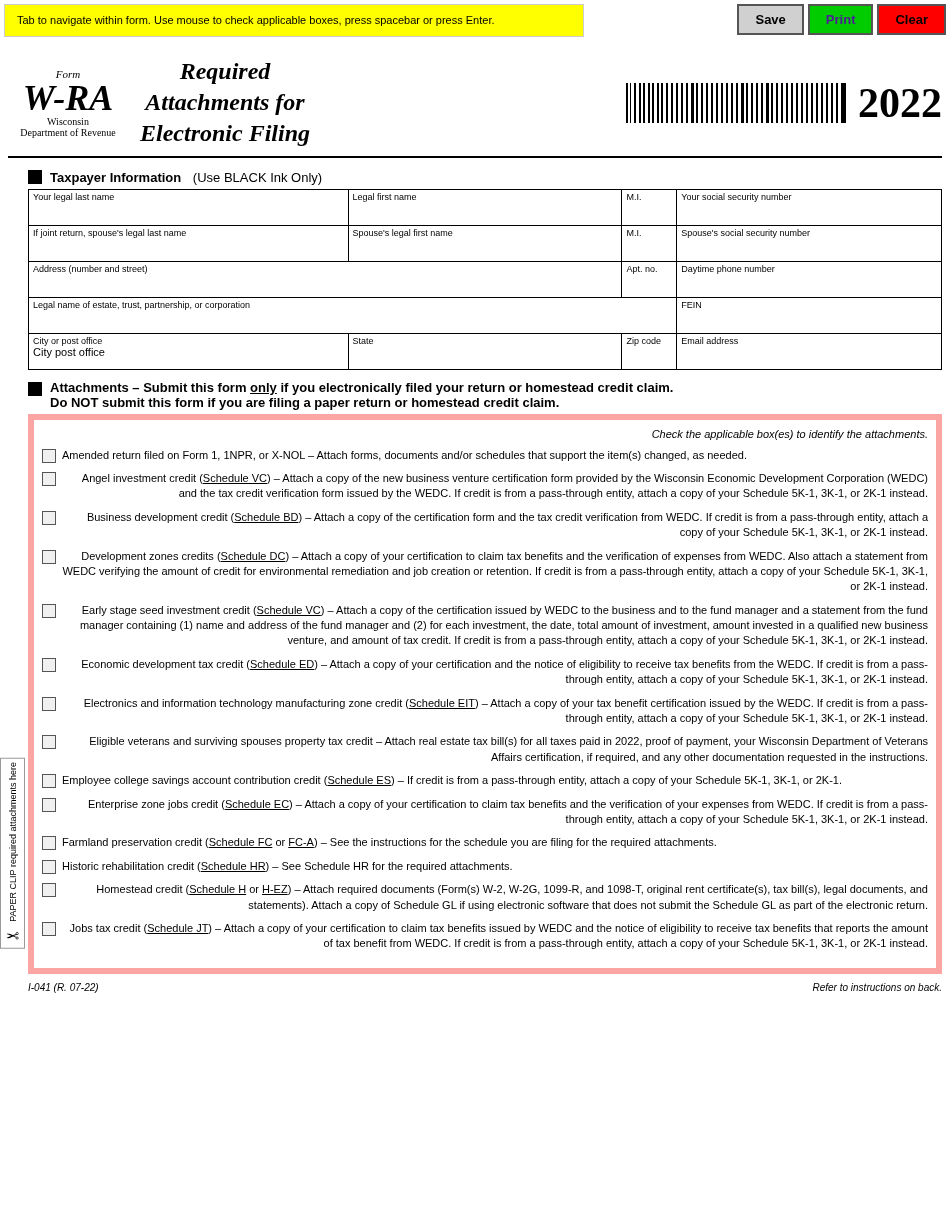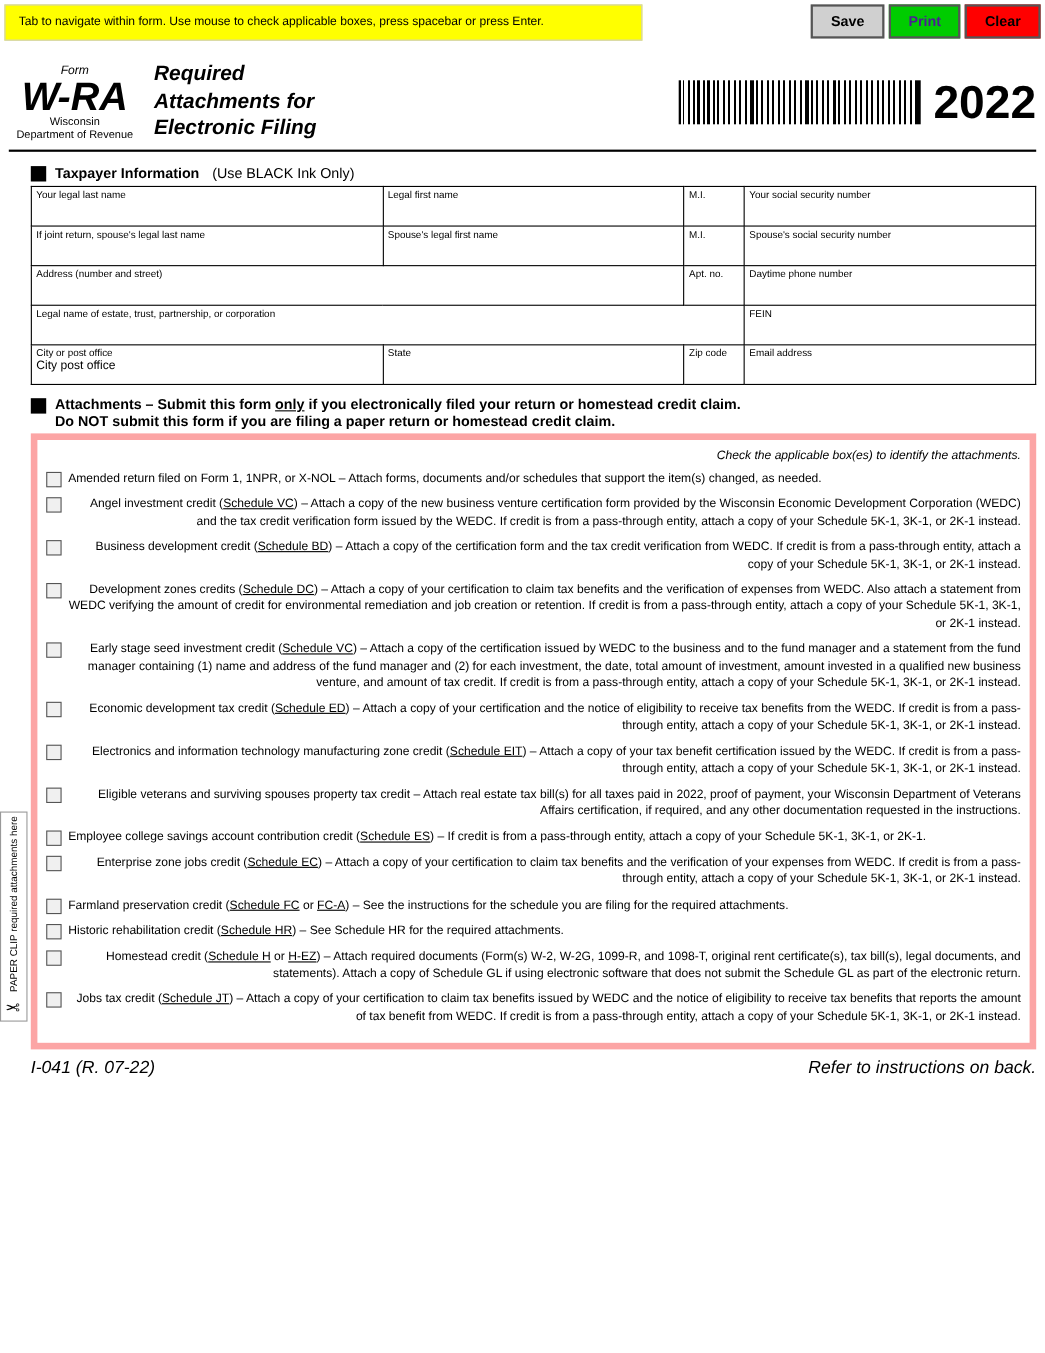--- a/index.html
+++ b/index.html
@@ -60,20 +60,21 @@
       color: #000;
     }
 
     
     .header-section {
       margin-top: 56px;
       display: flex;
       align-items: center;
       border-bottom: 2px solid #000;
       padding-bottom: 6px;
+      font-family: Liberation Serif, serif;
     }
 
     .form-logo {
       display: flex;
       flex-direction: column;
       align-items: center;
       margin-right: 12px;
       min-width: 120px;
     }
 
@@ -90,21 +91,22 @@
     }
 
     .form-dept {
       font-size: 10px;
       text-align: center;
     }
 
     .form-title {
       font-style: italic;
       font-weight: bold;
-      font-size: 19px;
+      font-size: 24px;
+      text-align: center;
       margin-right: 12px;
       line-height: 1.3;
     }
 
     .barcode-area {
       display: flex;
       flex-direction: column;
       align-items: center;
       margin-left: auto;
     }
@@ -290,21 +292,21 @@
 
     .underline-link {
       text-decoration: underline;
     }
 
     
     .footer {
       display: flex;
       justify-content: space-between;
       margin-top: 8px;
-      font-size: 16px;
+      font-size: 10px;
       font-style: italic;
     }
     .underline { text-decoration: underline; }
 
     .wrapper {
       position: relative;
       padding-left: 20px;
     }
   </style>
 </head>

